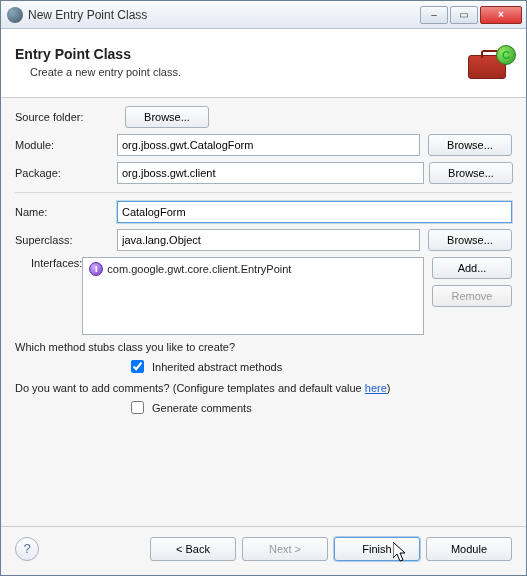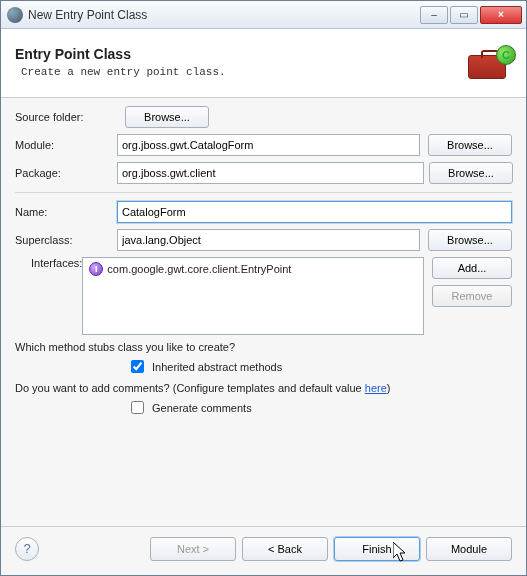--- a/index.html
+++ b/index.html
@@ -11,21 +11,21 @@
 .titlebar { height: 28px; background: linear-gradient(#f9fbfd, #e3e9f2); display: flex; align-items: center; padding: 0 4px 0 6px; border-bottom: 1px solid #b8c4d4; }
 .titlebar .tb-icon { width: 16px; height: 16px; background: radial-gradient(circle at 30% 30%, #8ab, #456); border-radius: 50%; margin-right: 5px; }
 .titlebar .tb-title { font-size: 12px; color: #333; flex: 1; }
 .win-btns { display: flex; gap: 2px; }
 .win-btn { width: 28px; height: 18px; border: 1px solid #9aa7b8; border-radius: 2px; background: linear-gradient(#f7fafd,#d9e2ee); font-size: 10px; text-align: center; line-height: 16px; color: #3a3a3a; cursor: pointer; }
 .win-btn.close { background: linear-gradient(#f08b84,#d33); color: #fff; border-color: #8a2b25; width: 42px; font-weight: bold; }
 
 .banner { background: #fff; padding: 10px 12px 12px 14px; border-bottom: 1px solid #ccc; display: flex; align-items: center; position: relative; }
 .banner-left { flex: 1; }
 .banner-title { font-size: 14px; font-weight: bold; color: #222; margin-bottom: 4px; }
-.banner-desc { font-size: 11px; color: #333; margin-left: 6px; font-family: Liberation Mono, monospace; }
+.banner-desc { font-size: 11px; color: #333; margin-left: 15px; }
 .banner-icon { width: 48px; height: 40px; position: relative; margin-top: 6px; }
 .banner-icon .suitcase { position: absolute; left: 2px; top: 10px; width: 38px; height: 24px; background: linear-gradient(#c83d2e,#a02a1e); border-radius: 3px; border: 1px solid #7a1f15; }
 .banner-icon .suitcase::before { content:""; position:absolute; left:12px; top:-6px; width:14px; height:6px; border:2px solid #7a1f15; border-bottom:none; border-radius:3px 3px 0 0; }
 .banner-icon .badge { position:absolute; right:-2px; top:0; width:20px; height:20px; background: radial-gradient(circle at 35% 35%, #9ae86a, #2a9a1f); border-radius:50%; border:1px solid #2a7a1f; color:#0b3; font-weight:bold; font-size:11px; text-align:center; line-height:18px; }
 
 .content { flex: 1; padding: 8px 14px 2px 14px; overflow: auto; font-size: 11px; color: #222; }
 
 .form-row { display: flex; align-items: center; margin-bottom: 6px; }
 .form-row .lbl { width: 102px; font-size: 11px; }
 .form-row input.text { flex: 1; height: 22px; border: 1px solid #a7b1bd; background: #fff; padding: 0 4px; font-size: 11px; }
@@ -143,22 +143,22 @@
     <div class="check-row">
       <input type="checkbox" style="">
       <span>Generate comments</span>
     </div>
 
   </div>
 
   <div class="footer">
     <div class="help-btn">?</div>
     <div class="footer-spacer"></div>
+    <button class="nav-btn">&lt; Back</button>
     <button class="nav-btn" disabled="">Next &gt;</button>
-    <button class="nav-btn">&lt; Back</button>
     <button class="nav-btn primary" style="position:relative;">Finish</button>
     <button class="nav-btn">Module</button>
   </div>
 
 </div>
 
 <div class="cursor" style="left:393px; top:542px; position:absolute;">
   <svg width="16" height="24" viewBox="0 0 16 24">
     <path d="M0 0 L0 16 L4 12 L7 19 L10 18 L7 11 L12 11 Z" fill="#fff" stroke="#000" stroke-width="1"></path>
   </svg>

